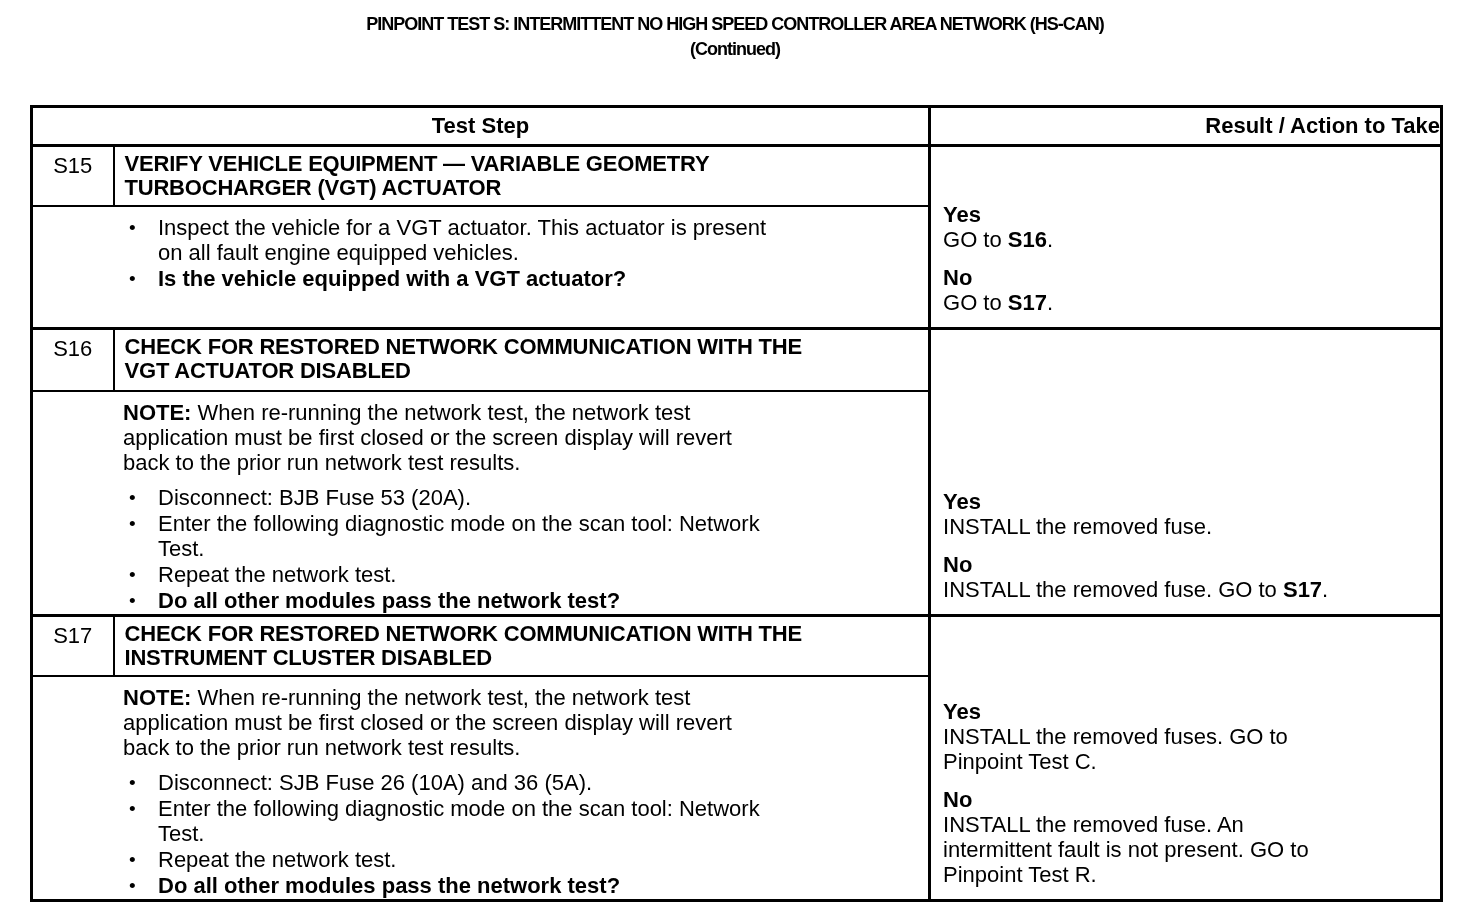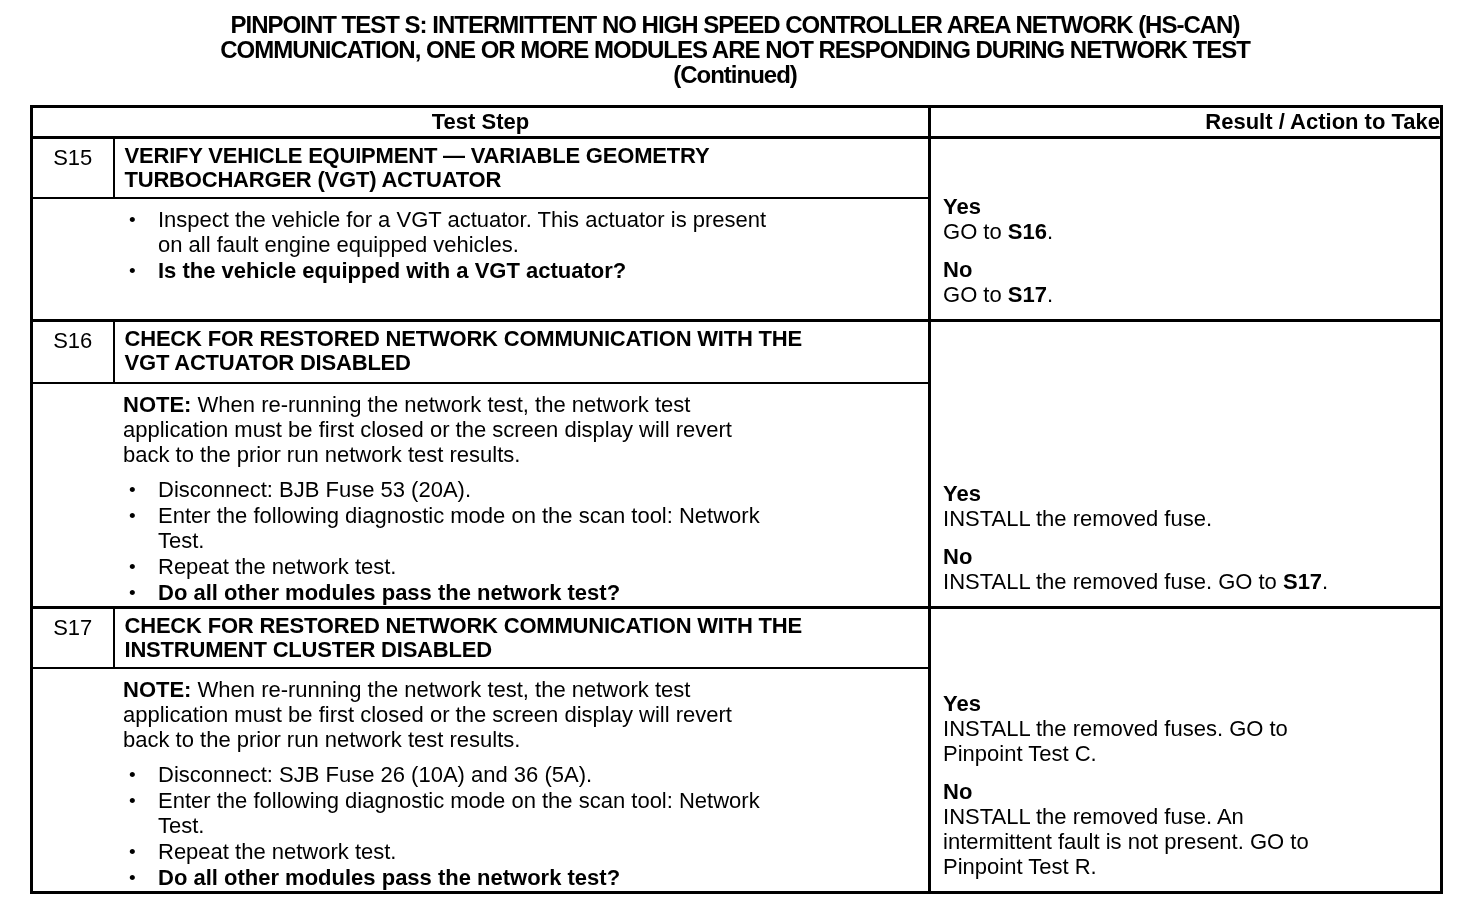--- a/index.html
+++ b/index.html
@@ -5,34 +5,34 @@
   * { box-sizing: border-box; }
   html, body { margin: 0; padding: 0; }
   body {
     width: 1472px; height: 906px;
     background: #ffffff; color: #000000;
     font-family: "Liberation Sans", sans-serif;
     position: relative;
   }
   .doc-title {
     position: absolute; left: 30px; top: 12px; width: 1410px;
-    text-align: center; font-weight: 700; font-size: 24px;
+    text-align: center; font-weight: 700; font-size: 18px;
     line-height: 25px; letter-spacing: -1px;
   }
   table.test-table {
     position: absolute; left: 30px; top: 105px; width: 1410px;
     border-collapse: collapse; table-layout: fixed;
     font-size: 22px;
   }
   .test-table th, .test-table td {
     border: 3px solid #000; padding: 0; vertical-align: top;
   }
   .test-table th {
     font-weight: 700; text-align: center; vertical-align: middle;
-    height: 31px; font-size: 22px;
+    height: 39px; font-size: 22px;
   }
   th.result-header { border-left-width: 2px; text-align: right; }
   td.step-num {
     border-right-width: 2px; border-bottom-width: 2px;
     text-align: center; font-weight: 400; padding-top: 6px;
   }
   td.step-title {
     border-left-width: 2px; border-bottom-width: 2px;
     padding: 5px 0 4px 10px;
   }
@@ -57,21 +57,20 @@
   }
   .result-text { max-width: 412px; line-height: 25px; margin-top: 26px; }
   .yesno { font-weight: 700; }
   .gap { margin-top: 13px; }
 </style>
 </head>
 <body>
 
 <div class="doc-title">
   <div>PINPOINT TEST S: INTERMITTENT NO HIGH SPEED CONTROLLER AREA NETWORK (HS-CAN)</div>
-  <div>COMMUNICATION, ONE OR MORE MODULES ARE NOT RESPONDING DURING NETWORK TEST</div>
   <div>(Continued)</div>
 </div>
 
 <table class="test-table">
   <colgroup>
     <col style="width:82px">
       <col style="width:816px">
       <col style="width:512px">
   </colgroup>
 

